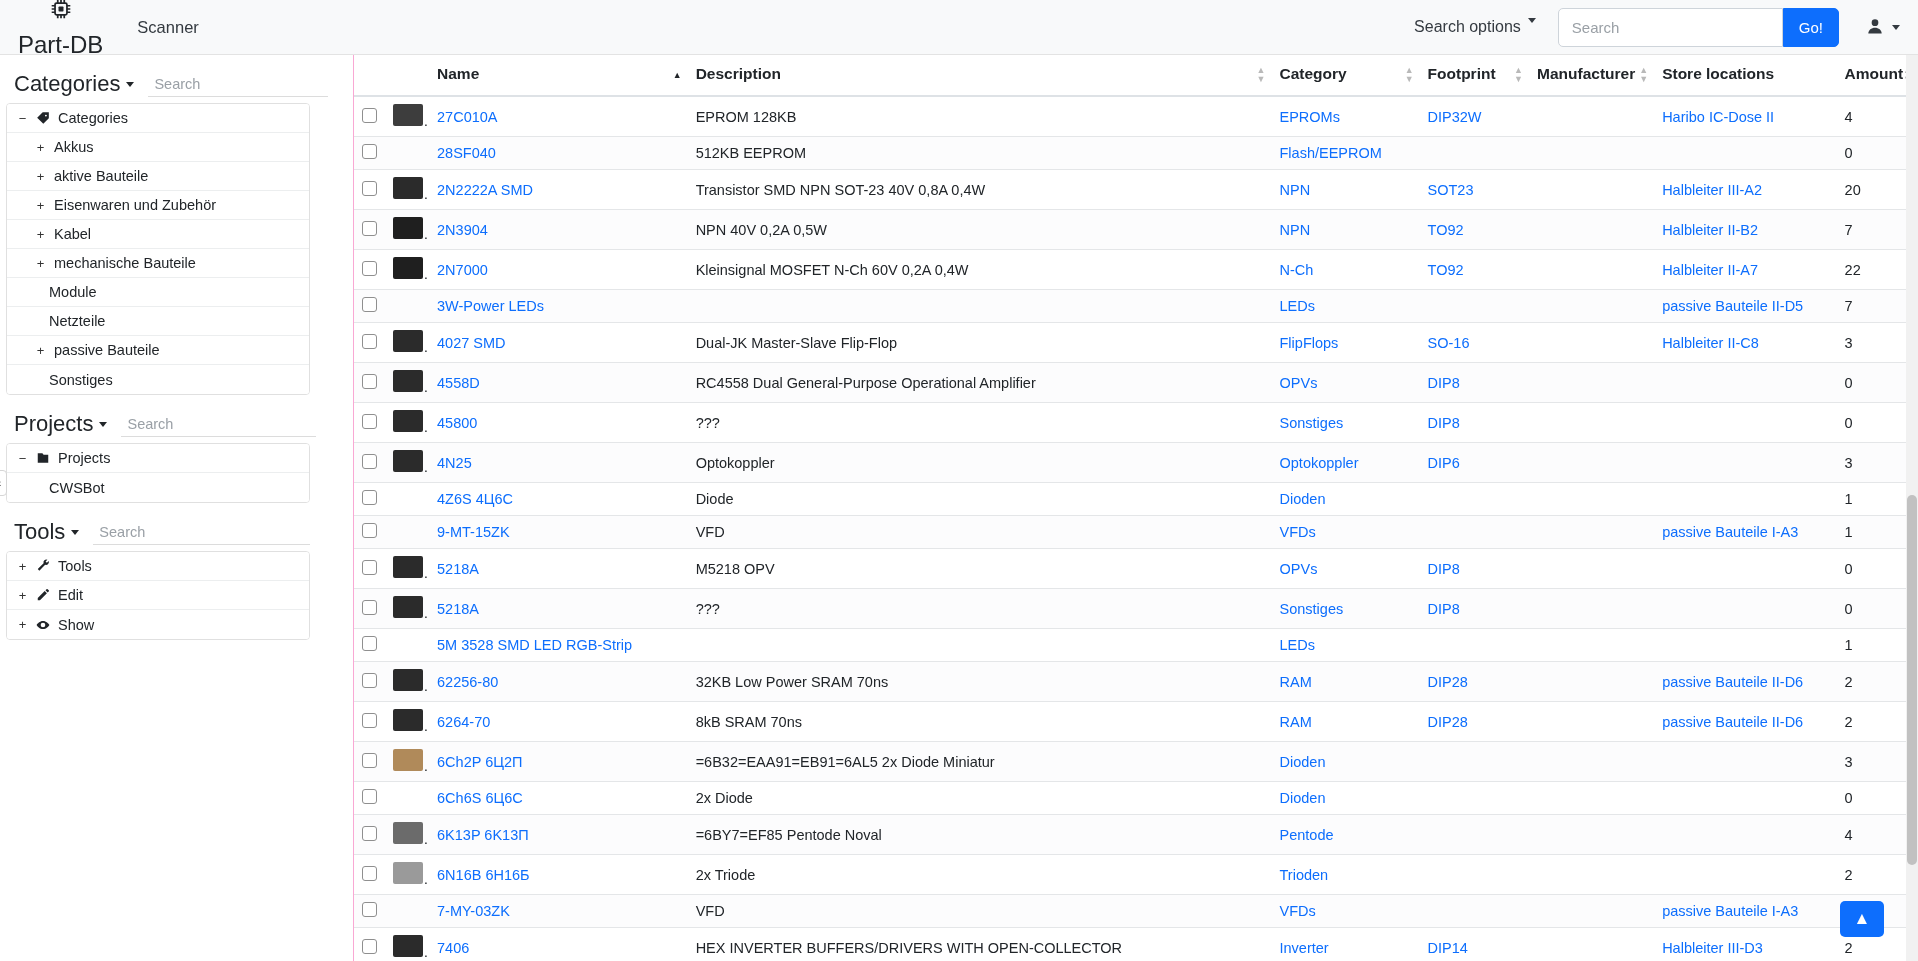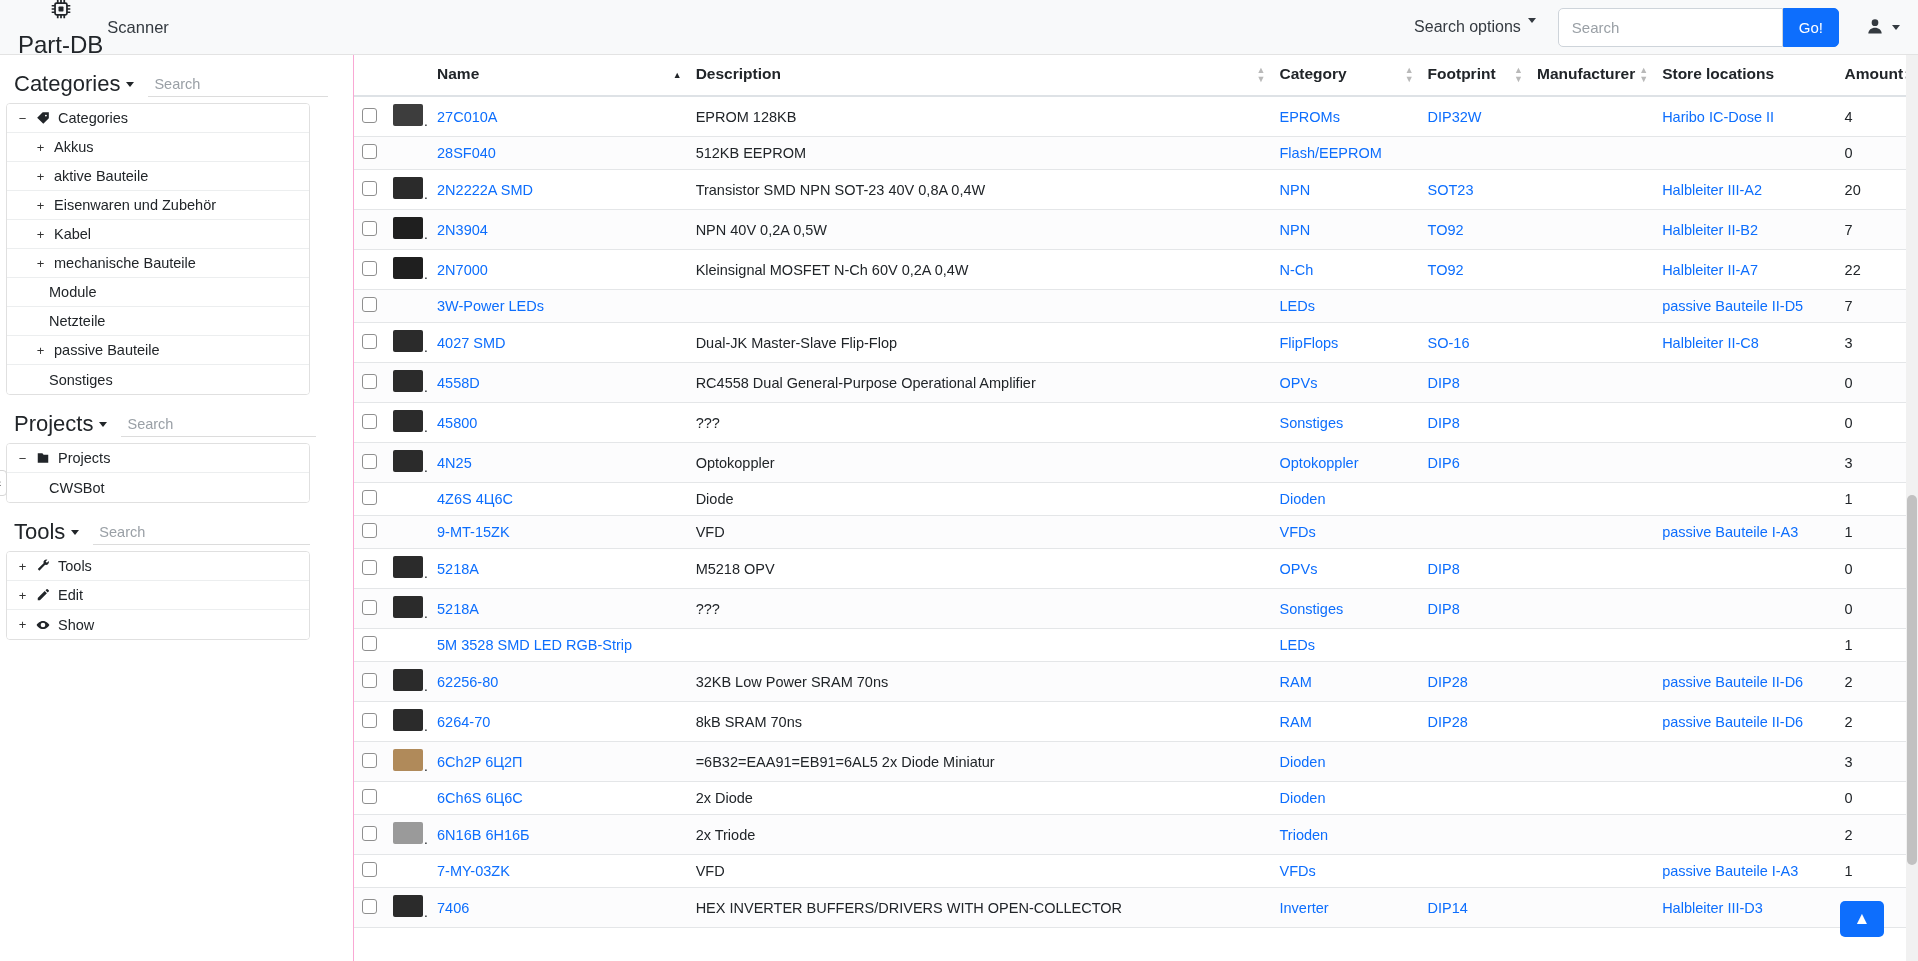--- a/index.html
+++ b/index.html
@@ -29,20 +29,21 @@
     display: flex;
     align-items: center;
     gap: 9px;
     font-size: 24px;
     color: #212529;
     font-weight: 400;
     flex-direction: column;
   }
   .brand svg { display: block; }
   .nav-link {
+    margin-left: 30px;
     font-size: 16.5px;
     color: #343a40;
     padding: 6px 4px;
   }
   .nav-right {
     margin-left: auto;
     display: flex;
     align-items: center;
     gap: 0;
   }
@@ -699,20 +700,31 @@
             <td><a href="#">6Ch6S 6Ц6С</a></td>
             <td>2x Diode</td>
             <td><a href="#">Dioden</a></td>
             <td></td>
             <td></td>
             <td></td>
             <td class="amt">0</td>
           </tr>
           <tr>
             <td><span class="chkbox"></span></td>
+            <td><span class="thumb" style="background:#6b6b6b"></span></td>
+            <td><a href="#">6K13P 6K13П</a></td>
+            <td>=6BY7=EF85 Pentode Noval</td>
+            <td><a href="#">Pentode</a></td>
+            <td></td>
+            <td></td>
+            <td></td>
+            <td class="amt">4</td>
+          </tr>
+          <tr>
+            <td><span class="chkbox"></span></td>
             <td><span class="thumb" style="background:#9a9a9a"></span></td>
             <td><a href="#">6N16B 6H16Б</a></td>
             <td>2x Triode</td>
             <td><a href="#">Trioden</a></td>
             <td></td>
             <td></td>
             <td></td>
             <td class="amt">2</td>
           </tr>
           <tr>

